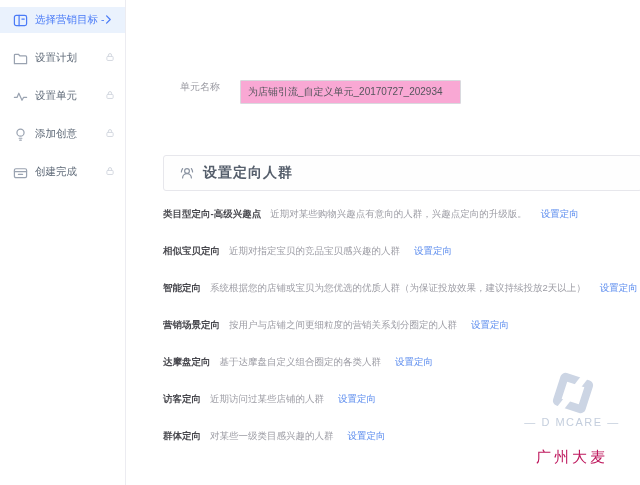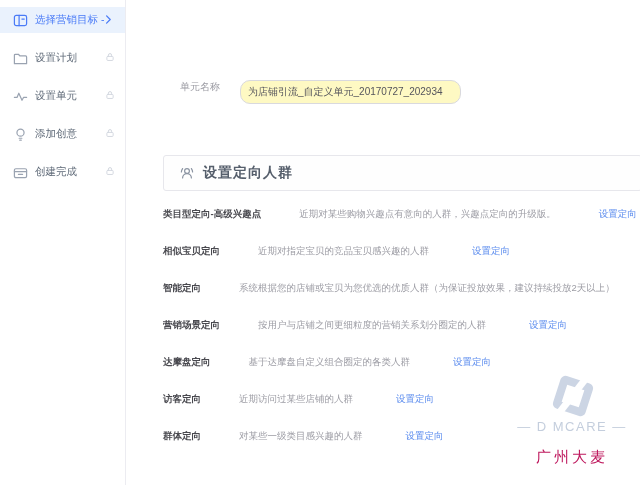--- a/index.html
+++ b/index.html
@@ -22,52 +22,52 @@
   .side-item .s-label{flex:1;white-space:nowrap;overflow:hidden;}
   .side-item .s-right{width:10px;height:12px;color:#d4d8e0;flex:none;}
   .side-item.active{background:#eaf2fd;color:#4a7bf7;}
   .side-item.active .s-icon{color:#4a7bf7;}
   .side-item.active .s-right{color:#4a7bf7;}
   
   .main{position:absolute;left:127px;top:0;right:0;height:485px;}
   .unit-row{position:absolute;left:53px;top:80px;display:flex;}
   .unit-label{font-size:10px;color:#9b9ba3;margin-right:20px;}
   .unit-input{
-    width:205px;height:22px;border:1px solid #d9d9de;border-radius:10px;
+    width:205px;height:22px;border:1px solid #d9d9de;border-radius:1px;
     font-family:"Liberation Sans","DejaVu Sans",sans-serif;
-    font-size:10px;color:#55555c;padding:0 7px;outline:none;background:#fef9c3;
+    font-size:10px;color:#55555c;padding:0 7px;outline:none;background:#f9a8d4;
   }
   .section-bar{
     position:absolute;left:36px;top:155px;right:-2px;height:36px;
     border:1px solid #e7e7ec;border-radius:3px;background:#fefefe;
     display:flex;align-items:center;padding-left:15px;box-sizing:border-box;
   }
   .section-bar .sec-icon{width:16px;height:16px;color:#8b94a2;margin-right:8px;flex:none;}
   .section-title{font-size:14px;font-weight:bold;color:#565f6c;letter-spacing:1px;}
   .rows{position:absolute;left:36px;top:203px;right:0;}
-  .trow{display:flex;align-items:center;height:22px;margin-bottom:15px;font-size:9.5px;white-space:nowrap;gap:29px;}
+  .trow{display:flex;align-items:center;height:22px;margin-bottom:15px;font-size:9.5px;white-space:nowrap;}
   .tlabel{font-weight:bold;color:#49494f;margin-right:9px;}
   .tdesc{color:#9c9ca4;margin-right:14px;}
   .tlink{color:#5a8bee;cursor:pointer;}
   
   .switch{position:relative;width:30px;height:13px;margin-left:2px;cursor:pointer;flex:none;}
   .switch .track{position:absolute;left:3px;top:3.5px;width:25px;height:6px;border-radius:3px;background:#dddde2;}
   .switch .knob{position:absolute;left:0;top:0;width:13px;height:13px;border-radius:50%;background:#c5c5cc;}
   
   .watermark{position:absolute;right:12px;bottom:18px;width:112px;text-align:center;pointer-events:none;}
   .wm-logo{position:relative;width:40px;height:38px;margin:0 auto 4px;}
   .wm-cube{
     position:absolute;left:4px;top:2px;width:18px;height:18px;
     border:8px solid #ccd5e4;border-radius:5px;transform:rotate(18deg);
   }
   .wm-slash{
     position:absolute;left:16px;top:-2px;width:7px;height:44px;background:#fff;
     transform:rotate(38deg);
   }
-  .wm-line1{font-size:13px;color:#c4cedd;letter-spacing:1.5px;margin-bottom:14px;}
+  .wm-line1{font-size:11px;color:#c4cedd;letter-spacing:1.5px;margin-bottom:20px;}
   .wm-line2{font-size:15px;color:#be185d;letter-spacing:3px;}
   svg{display:block;}
 </style>
 </head>
 <body>
 
 <div class="screen">
 
   <aside class="sidebar">
 

